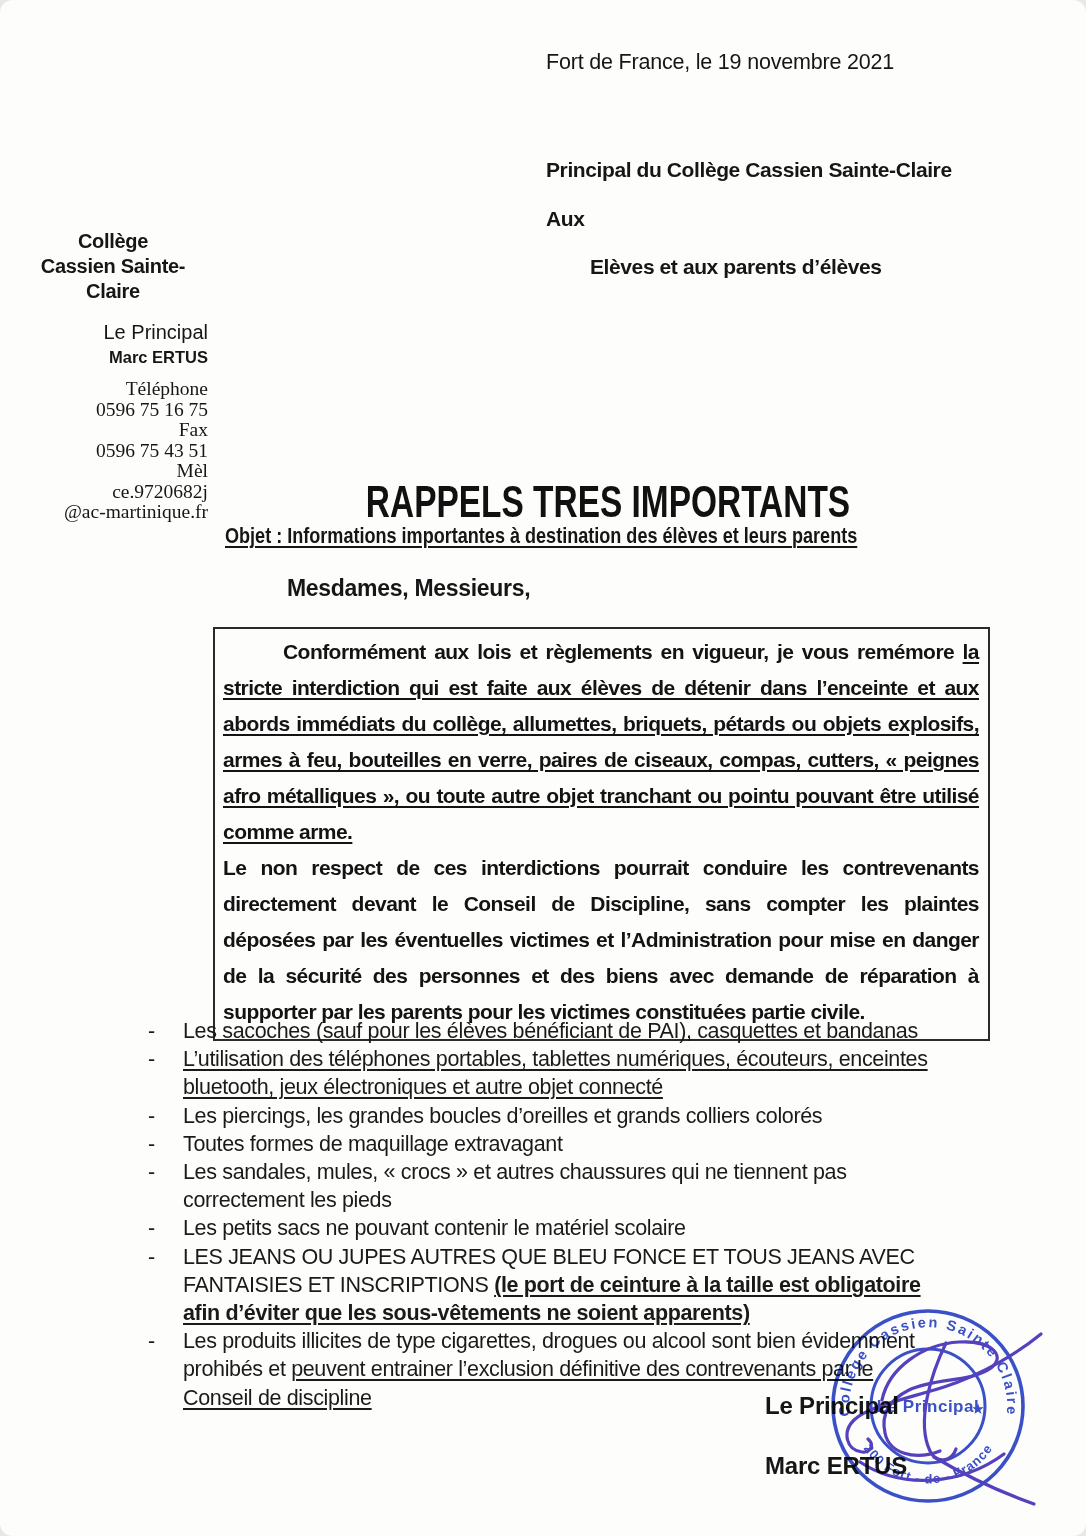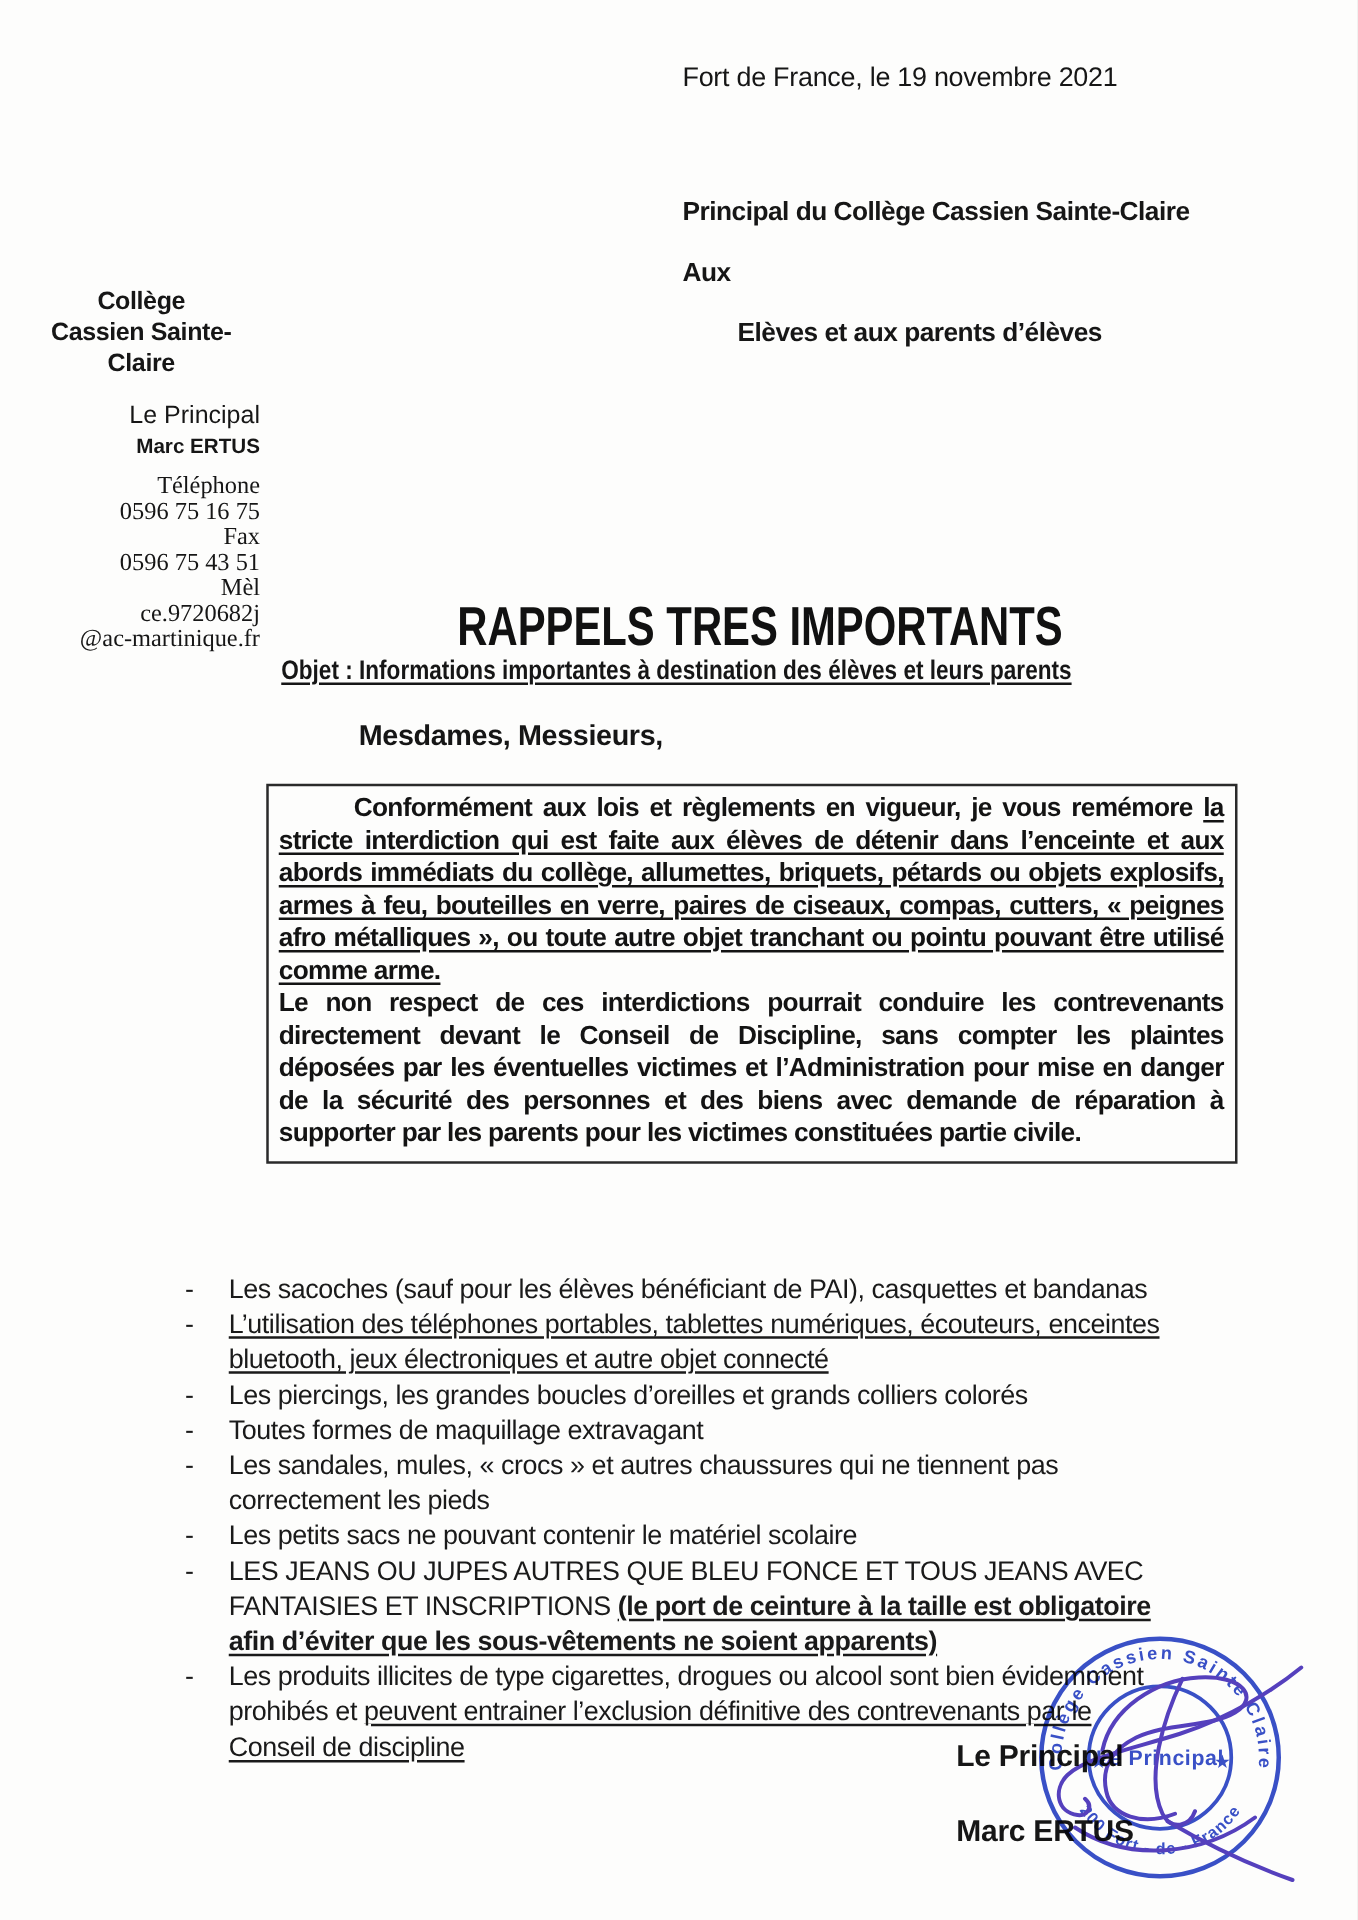--- a/index.html
+++ b/index.html
@@ -4,20 +4,21 @@
 <style>
   html,body{margin:0;padding:0;background:#e8e8e8;}
   .page{
     position:relative;
     width:1086px;height:1536px;
     margin:0 auto;
     background:#fdfdfc;
     color:#161616;
     font-family:"Liberation Sans", sans-serif;
     overflow:hidden;
+    border-radius:13px;
   }
   .abs{position:absolute;}
   .nowrap{white-space:nowrap;}
   .b{font-weight:bold;}
   .u{text-decoration:underline;text-decoration-thickness:2px;text-underline-offset:3px;}
 
   
   .logo{left:135px;top:86px;}
   .flag{display:flex;gap:9px;height:18px;margin-left:2px;}
   .flag .pane{width:31px;height:18px;position:relative;}
@@ -52,21 +53,21 @@
     left:225px;top:524px;font-weight:bold;font-size:21.5px;
     transform:scaleX(.84);transform-origin:left;white-space:nowrap;
   }
   .salutation{left:287px;top:575px;font-weight:bold;font-size:23px;letter-spacing:-0.3px;}
 
   
   .notice{
     left:213px;top:627px;width:777px;box-sizing:border-box;
     border:2.5px solid #2a2a2a;
     padding:5px 9px 9px 8px;
-    font-weight:bold;font-size:21px;line-height:26px;
+    font-weight:bold;font-size:21px;line-height:36px;
     letter-spacing:-0.55px;text-align:justify;color:#131313;
   }
   .notice .p1{text-indent:60px;}
 
   
   .section-heading{
     left:150px;top:966px;font-weight:bold;font-size:22.5px;
     letter-spacing:-0.8px;white-space:nowrap;
   }
   .list{left:148px;top:1017px;width:792px;font-size:21.5px;line-height:28.2px;letter-spacing:-0.35px;color:#1a1a1a;}

